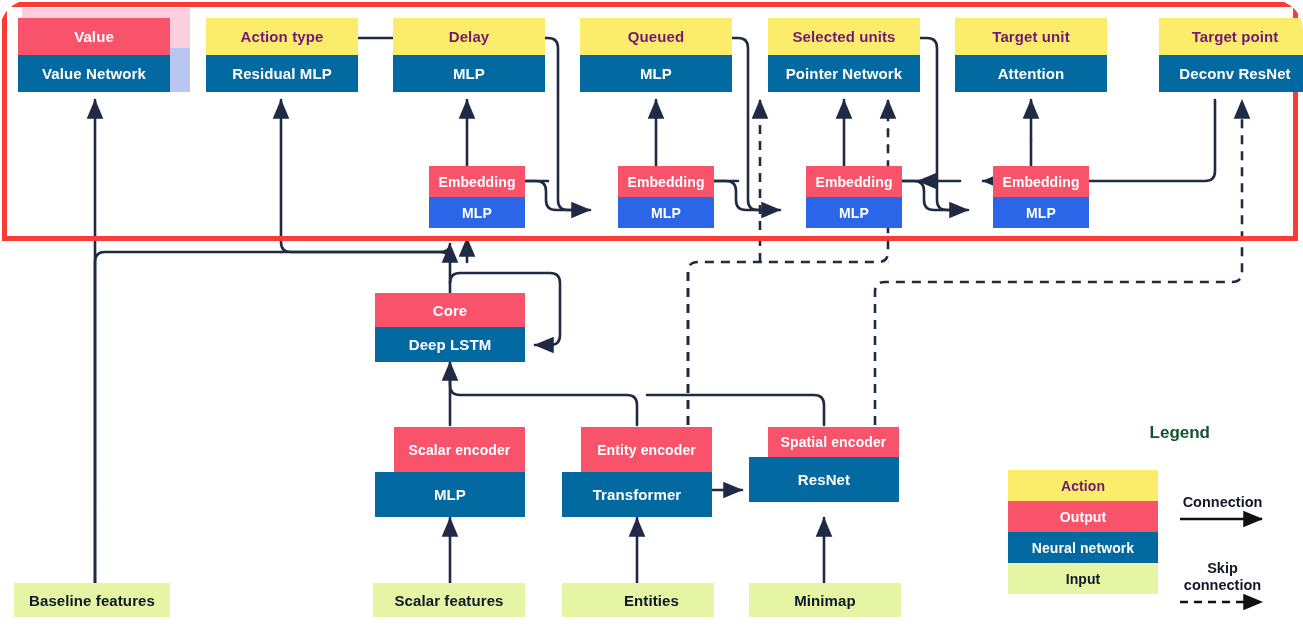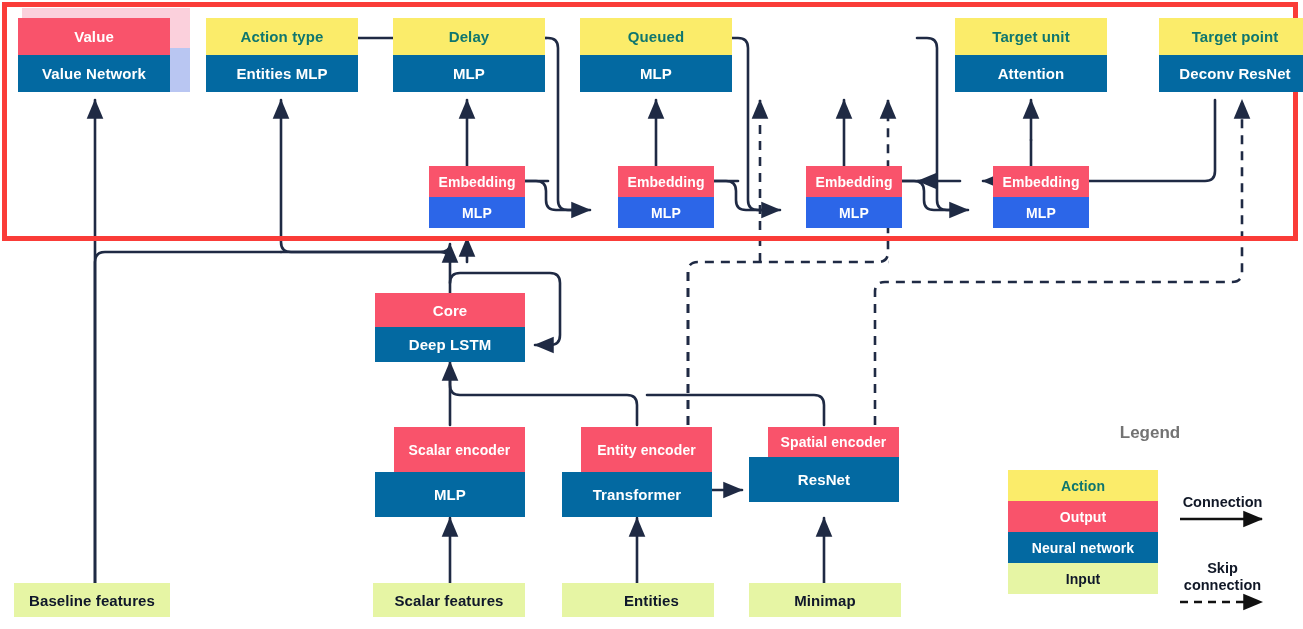--- a/index.html
+++ b/index.html
@@ -1,32 +1,32 @@
 <!DOCTYPE html>
 <html><head>
 <meta charset="utf-8">
 <style>
   html,body{margin:0;padding:0;background:#ffffff;}
   body{font-family:"Liberation Sans","DejaVu Sans",sans-serif;}
-  #stage{position:relative;width:1303px;height:629px;background:#fff;overflow:hidden;}
+  #stage{position:relative;width:1303px;height:629px;background:#fff;overflow:hidden;border-radius:30px;}
   svg#wires{position:absolute;left:0;top:0;width:1303px;height:629px;}
   .node{position:absolute;box-sizing:border-box;}
   .cell{display:flex;align-items:center;justify-content:center;
         font-size:15px;font-weight:700;letter-spacing:.1px;white-space:nowrap;}
   .cell.small{font-size:14px;font-weight:600;margin-left:19px;}
-  .action{background:#FBEC6A;color:#0f766e;}
+  .action{background:#FBEC6A;color:#701a75;}
   .output{background:#F9536B;color:#ffffff;}
   .nn{background:#0369a1;color:#ffffff;}
   .nn-lite{background:#2C66E8;color:#ffffff;}
   .input{background:#E6F5A4;color:#0f172a;}
   .ghost-pink{position:absolute;background:#FBD0DC;}
   .ghost-blue{position:absolute;background:#B9C6F2;}
   #redbox{position:absolute;border:5px solid #FA3C38;box-sizing:border-box;}
-  .legend-title{position:absolute;font-size:17px;font-weight:700;color:#737373;
-                text-align:center;}
+  .legend-title{position:absolute;font-size:17px;font-weight:700;color:#14532d;
+                text-align:right;}
   .legend-stack{position:absolute;}
   .legend-stack .cell{height:31px;width:150px;font-size:14px;}
   .lg-label{position:absolute;font-size:14.5px;font-weight:700;color:#111827;
             text-align:center;line-height:17px;}
 </style>
 </head>
 <body>
 
 <div id="stage">
 
@@ -111,33 +111,37 @@
 
   <div id="redbox" style="left:2px;top:2px;width:1296px;height:239px;"></div>
 
   <div class="node" style="left:18px;top:18px;width:152px;">
     <div class="cell output" style="height:37px;">Value</div>
     <div class="cell nn" style="height:37px;">Value Network</div>
   </div>
 
   <div class="node" style="left:206px;top:18px;width:152px;">
     <div class="cell action" style="height:37px;">Action type</div>
-    <div class="cell nn" style="height:37px;">Entities MLP</div>
+    <div class="cell nn" style="height:37px;">Residual MLP</div>
   </div>
 
   <div class="node" style="left:393px;top:18px;width:152px;">
     <div class="cell action" style="height:37px;">Delay</div>
     <div class="cell nn" style="height:37px;">MLP</div>
   </div>
 
   <div class="node" style="left:580px;top:18px;width:152px;">
     <div class="cell action" style="height:37px;">Queued</div>
     <div class="cell nn" style="height:37px;">MLP</div>
   </div>
 
+  <div class="node" style="left:768px;top:18px;width:152px;">
+    <div class="cell action" style="height:37px;">Selected units</div>
+    <div class="cell nn" style="height:37px;">Pointer Network</div>
+  </div>
 
   <div class="node" style="left:955px;top:18px;width:152px;">
     <div class="cell action" style="height:37px;">Target unit</div>
     <div class="cell nn" style="height:37px;text-align:center;">Attention</div>
   </div>
 
   <div class="node" style="left:1159px;top:18px;width:152px;">
     <div class="cell action" style="height:37px;">Target point</div>
     <div class="cell nn" style="height:37px;">Deconv ResNet</div>
   </div>

